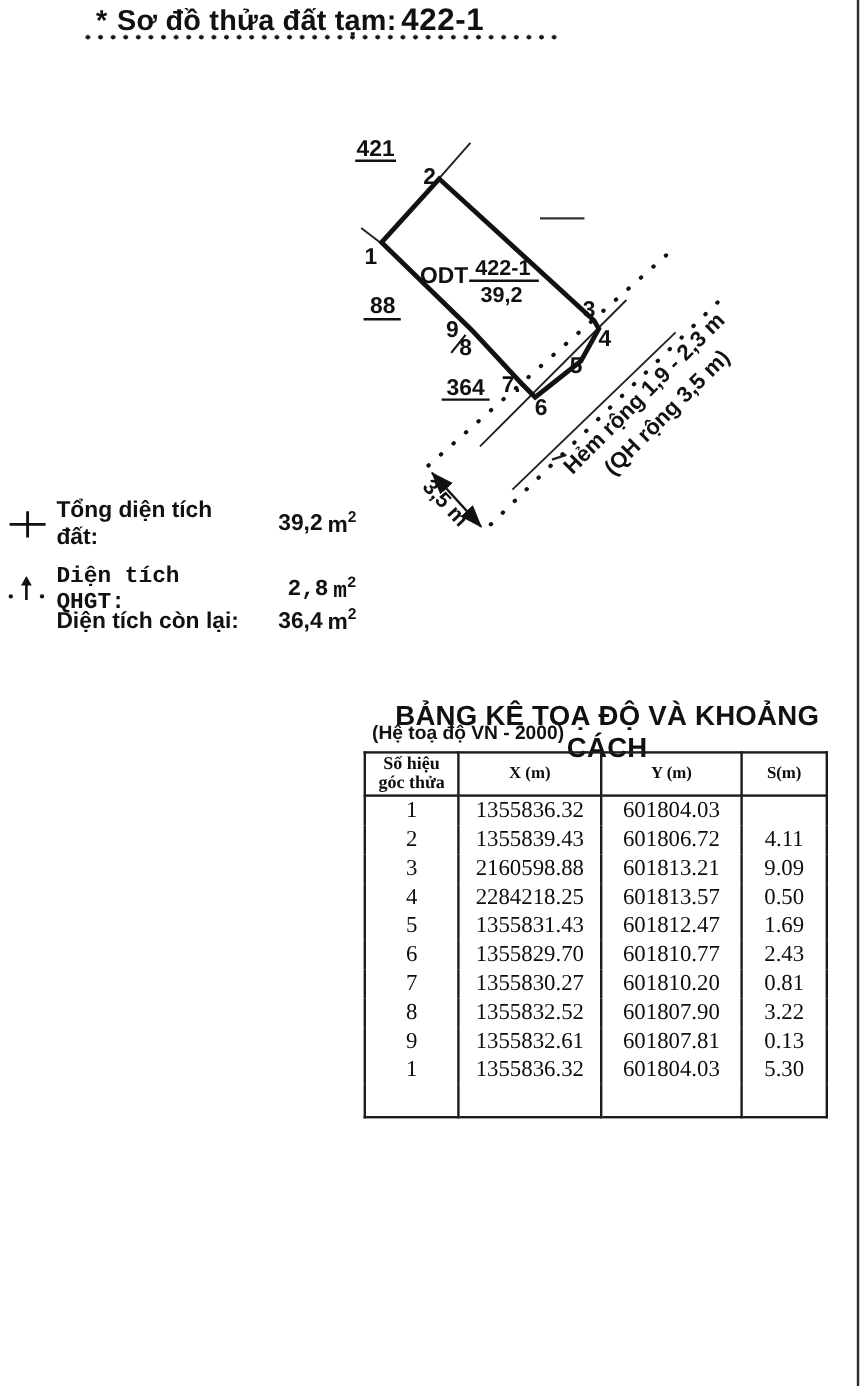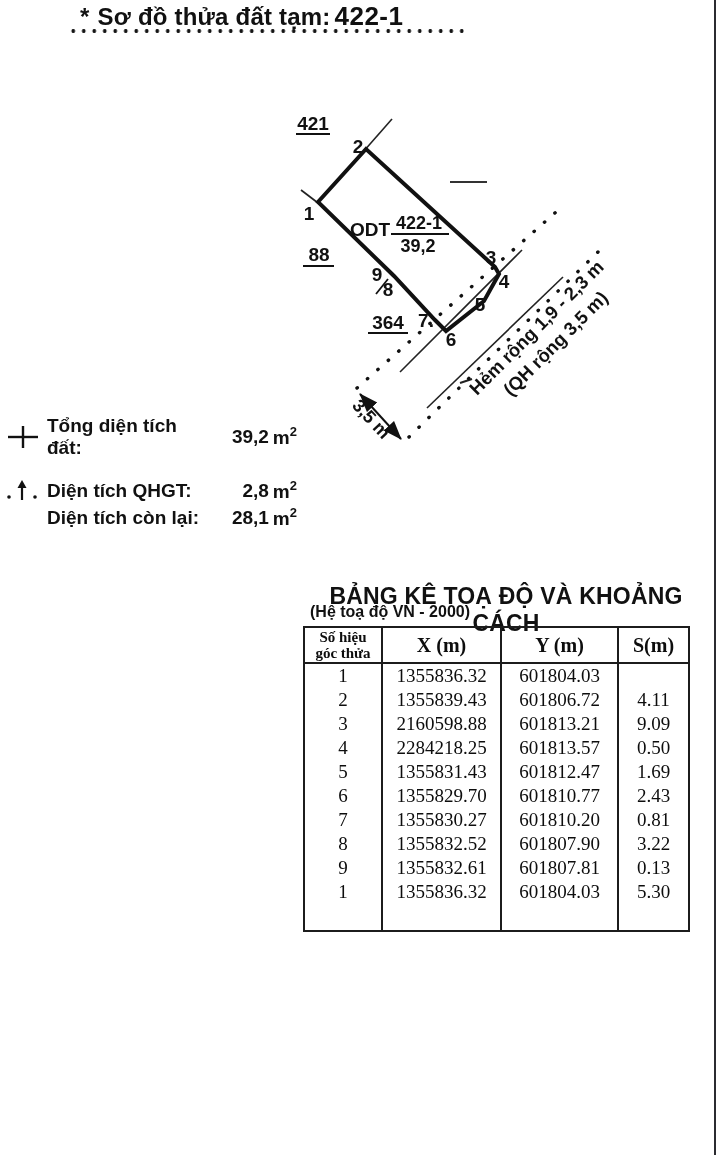--- a/index.html
+++ b/index.html
@@ -50,21 +50,21 @@
   table.coords{
     position:absolute;top:626px;left:303px;
     width:385px;border-collapse:collapse;table-layout:fixed;
     font-family:"Liberation Serif",serif;
     color:#0d0d0d;
   }
   table.coords td,table.coords th{
     border:2px solid #1c1c1c;
     padding:0 2px;text-align:center;vertical-align:middle;
   }
-  table.coords th{height:34px;font-weight:bold;font-size:20px;}
+  table.coords th{height:34px;font-weight:bold;font-size:14px;}
   table.coords th.idh{font-size:15px;line-height:1.08;font-weight:bold;}
   table.coords td{height:24px;font-size:19px;border-top:none;border-bottom:none;}
   table.coords tr.filler td{height:26px;border-bottom:2px solid #1c1c1c;}
   
   .scan-edge{
     position:absolute;top:0;left:714px;width:2px;height:1155px;background:#2b2b30;
   }
 </style>
 </head>
 <body>
@@ -131,38 +131,38 @@
     <svg width="36" height="26" viewBox="0 0 36 26">
       <line x1="3" y1="13" x2="33" y2="13" stroke="#111" stroke-width="2.4"></line>
       <line x1="18" y1="2" x2="18" y2="24" stroke="#111" stroke-width="2.4"></line>
     </svg>
   </span>
   <span class="sum-label">Tổng diện tích đất:</span>
   <span class="sum-value">39,2</span>
   <span class="sum-unit"><span>m</span><sup>2</sup></span>
 </div>
 
-<div class="sum-row" style="top:478px;">
+<div class="sum-row" style="top:478px;font-family:Liberation Mono, monospace;">
   <span class="sum-icon">
     <svg width="36" height="26" viewBox="0 0 36 26">
       <circle cx="4" cy="19" r="1.8" fill="#111"></circle>
       <line x1="17" y1="22" x2="17" y2="8" stroke="#111" stroke-width="2.2"></line>
       <path d="M17,2 L12.5,10 L21.5,10 Z" fill="#111"></path>
       <circle cx="30" cy="19" r="1.8" fill="#111"></circle>
     </svg>
   </span>
   <span class="sum-label">Diện tích QHGT:</span>
   <span class="sum-value">2,8</span>
   <span class="sum-unit"><span>m</span><sup>2</sup></span>
 </div>
 
 <div class="sum-row" style="top:505px;">
   <span class="sum-icon"></span>
   <span class="sum-label">Diện tích còn lại:</span>
-  <span class="sum-value">28,1</span>
+  <span class="sum-value">36,4</span>
   <span class="sum-unit"><span>m</span><sup>2</sup></span>
 </div>
 
 <div class="tbl-title">BẢNG KÊ TOẠ ĐỘ VÀ KHOẢNG CÁCH</div>
 <div class="tbl-subtitle">(Hệ toạ độ VN - 2000)</div>
 
 <table class="coords">
   <colgroup>
       <col style="width:78px">
       <col style="width:119px">

